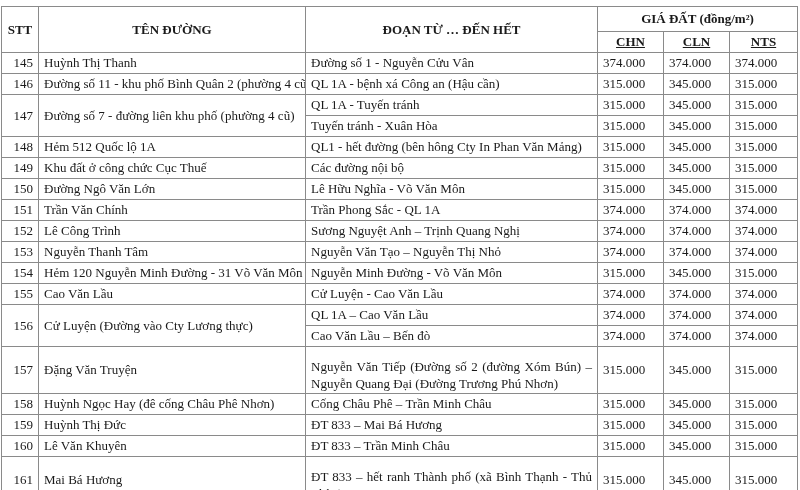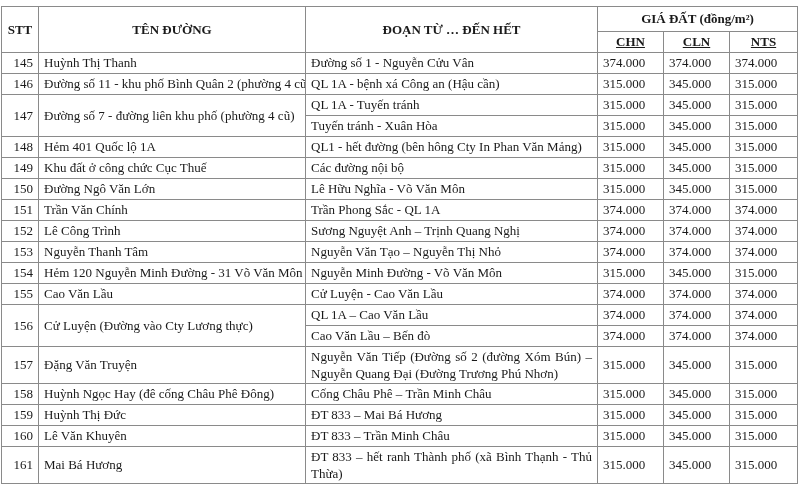--- a/index.html
+++ b/index.html
@@ -4,21 +4,21 @@
 <style>
   html, body { margin:0; padding:0; background:#ffffff; }
   body { width:800px; height:490px; overflow:hidden; font-family:"Liberation Serif", "DejaVu Serif", serif; color:#1a1a1a; }
   table { border-collapse:collapse; position:absolute; left:1px; top:6px; width:796px; table-layout:fixed; font-size:13px; }
   td, th { border:1px solid #8a8a8a; padding:0 5px; line-height:20px; height:20px; vertical-align:middle; white-space:nowrap; overflow:hidden; }
   th { font-weight:bold; text-align:center; font-size:13px; }
   th.h1 { height:24px; }
   th.h2 { height:20px;text-decoration:underline; }
   td.stt { text-align:right; }
   td.num { }
-  td.wrap { white-space:normal; line-height:17px; padding-top:1px; padding-bottom:1px; text-align:justify; }
+  td.wrap { white-space:normal; line-height:17px; padding-top:11px; padding-bottom:1px; text-align:justify; }
 </style>
 </head>
 <body>
 
 <table>
   <colgroup>
     <col style="width:37px">
     <col style="width:267px">
     <col style="width:292px">
     <col style="width:66px">
@@ -64,21 +64,21 @@
         <td class="num">315.000</td>
       </tr>
       <tr>
         <td>Tuyến tránh - Xuân Hòa</td>
         <td class="num">315.000</td>
         <td class="num">345.000</td>
         <td class="num">315.000</td>
       </tr>
       <tr>
         <td class="stt">148</td>
-        <td>Hẻm 401 Quốc lộ 1A</td>
+        <td>Hẻm 512 Quốc lộ 1A</td>
         <td>QL1 - hết đường (bên hông Cty In Phan Văn Mảng)</td>
         <td class="num">315.000</td>
         <td class="num">345.000</td>
         <td class="num">315.000</td>
       </tr>
       <tr>
         <td class="stt">149</td>
         <td>Khu đất ở công chức Cục Thuế</td>
         <td>Các đường nội bộ</td>
         <td class="num">315.000</td>
@@ -150,21 +150,21 @@
       <tr>
         <td class="stt">157</td>
         <td>Đặng Văn Truyện</td>
         <td class="wrap">Nguyễn Văn Tiếp (Đường số 2 (đường Xóm Bún) – Nguyễn Quang Đại (Đường Trương Phú Nhơn)</td>
         <td class="num">315.000</td>
         <td class="num">345.000</td>
         <td class="num">315.000</td>
       </tr>
       <tr>
         <td class="stt">158</td>
-        <td>Huỳnh Ngọc Hay (đê cống Châu Phê Đông)</td>
+        <td>Huỳnh Ngọc Hay (đê cống Châu Phê Nhơn)</td>
         <td>Cống Châu Phê – Trần Minh Châu</td>
         <td class="num">315.000</td>
         <td class="num">345.000</td>
         <td class="num">315.000</td>
       </tr>
       <tr>
         <td class="stt">159</td>
         <td>Huỳnh Thị Đức</td>
         <td>ĐT 833 – Mai Bá Hương</td>
         <td class="num">315.000</td>

